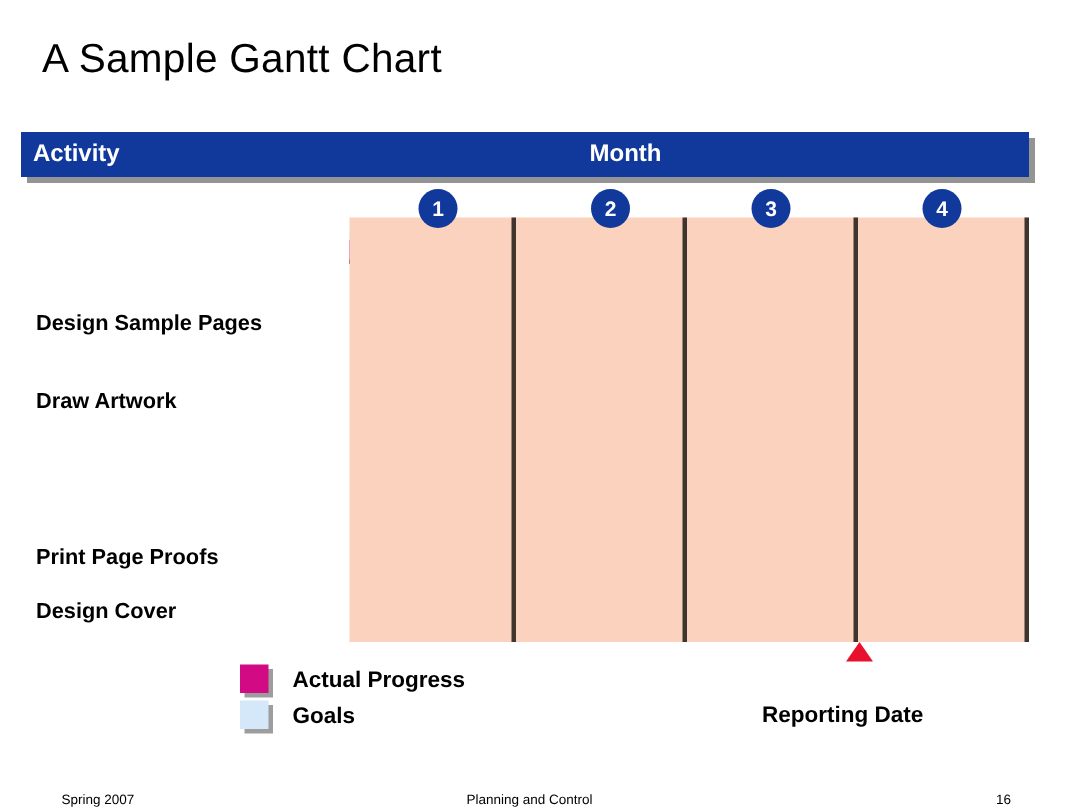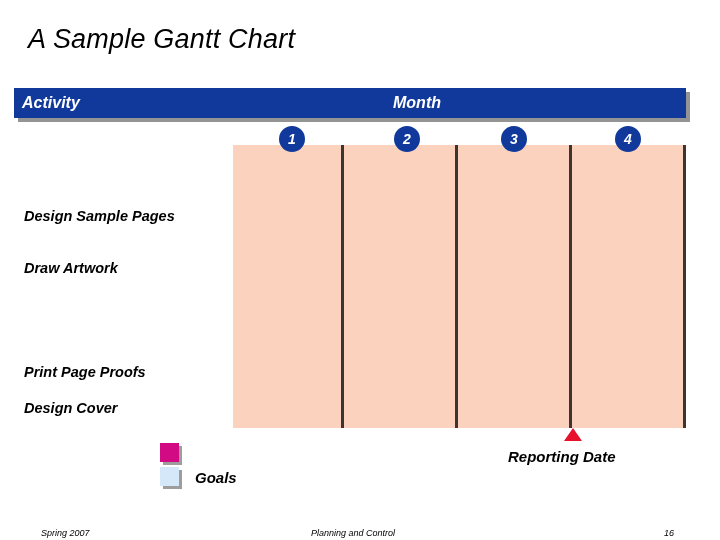--- a/index.html
+++ b/index.html
@@ -1,15 +1,15 @@
 <!DOCTYPE html>
 <html><head>
 <meta charset="utf-8">
 <style>
-  * { box-sizing: border-box; font-style: italic; }
+  * { box-sizing: border-box; }
   html, body {
     margin: 0; padding: 0;
     width: 720px; height: 540px;
     background: #ffffff;
     font-family: "Liberation Sans", sans-serif;
     overflow: hidden;
   }
   #slide {
     position: relative;
     width: 720px; height: 540px;
@@ -177,23 +177,24 @@
       <div class="goal-bar" style="left: 346.25px; width: 220.838px; top: 300px;"></div>
       <div class="actual-bar" style="left: 346.25px; width: 210.645px; top: 304px;"></div>
       <div class="goal-bar" style="left: 572.75px; width: 113.25px; top: 348px;"></div>
       <div class="goal-bar" style="left: 459.5px; width: 164.213px; top: 396px;"></div>
       <div class="actual-bar" style="left: 459.5px; width: 155.153px; top: 400px;"></div>
     </div>
 
   <div class="report-marker" style="left:564px; top:428px;"></div>
 
   <div class="legend-swatch" style="left:160px; top:443px; background:#D20A84;"></div>
+  <div class="legend-text" style="left:195px; top:445px;">Actual Progress</div>
 
   <div class="legend-swatch" style="left:160px; top:467px; background:#D5E8F9;"></div>
   <div class="legend-text" style="left:195px; top:469px;">Goals</div>
 
-  <div class="legend-text" style="left:508px; top:448px;">Reporting Date</div>
+  <div class="legend-text" style="left:508px; top:468px;">Reporting Date</div>
 
   <div class="footer-item footer-left">Spring 2007</div>
   <div class="footer-item footer-center">Planning and Control</div>
   <div class="footer-item footer-right">16</div>
 
 </div>
 
 </body></html>

